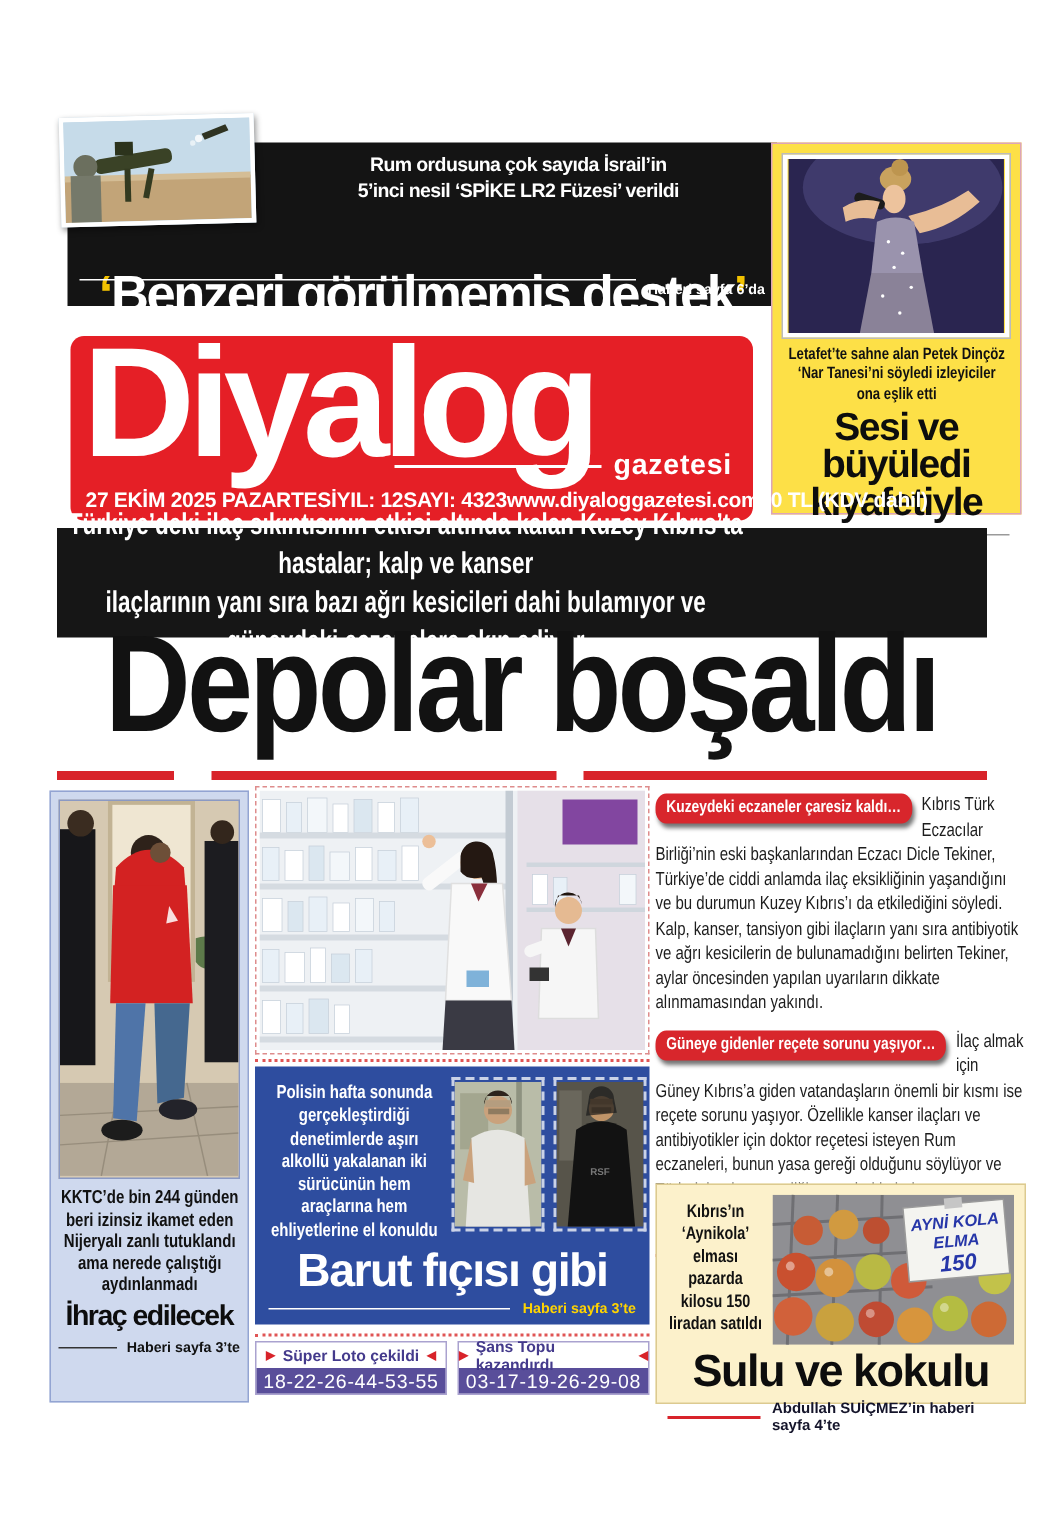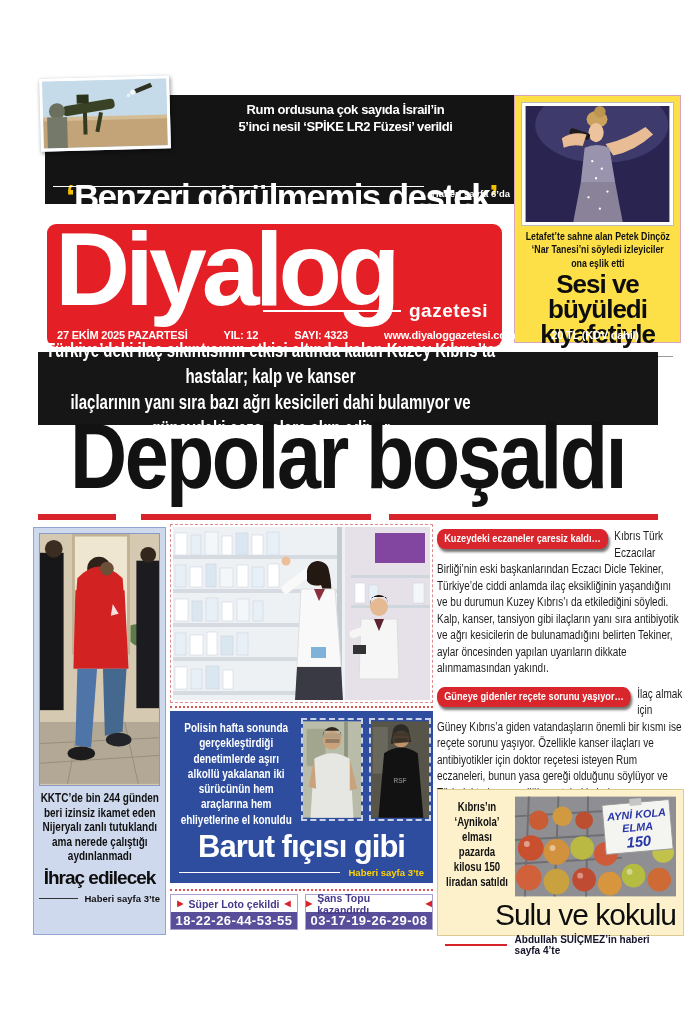--- a/index.html
+++ b/index.html
@@ -32,21 +32,21 @@
   .singerfoot span { color:#c81a28; font-weight:bold; font-size:10px; margin:0 6px; }
 
   
   .masthead { left:47px; top:224px; width:455px; height:123px; background:#e51f26; border-radius:9px; overflow:visible; }
   .mhtitle { position:absolute; left:8px; top:-14px; color:#fff; font-weight:bold; font-size:104px;
              letter-spacing:-5px; line-height:1.15; }
   .mhsub { position:absolute; right:14px; bottom:25px; display:flex; align-items:center; }
   .mhsub .ln { width:138px; height:2px; background:#fff; margin-right:8px; }
   .mhsub span { color:#fff; font-weight:bold; font-size:19px; letter-spacing:0.5px; }
   .mhrow { position:absolute; left:10px; right:10px; bottom:6px; display:flex; justify-content:space-between;
-           color:#fff; font-weight:bold; font-size:11px; letter-spacing:-0.2px; white-space:nowrap;gap:36px; }
+           color:#fff; font-weight:bold; font-size:14px; letter-spacing:-0.2px; white-space:nowrap; }
 
   
   .deckbar { left:38px; top:352px; width:620px; height:73px; background:#161616; display:flex; align-items:center; }
   .decktext { width:827px; transform:scaleX(0.75); transform-origin:0 50%; text-align:center;
               color:#fff; font-weight:bold; font-size:20px; line-height:1.3; }
 
   
   .leadhead { left:0; top:408px; width:695px; text-align:center; color:#121212; font-weight:bold;
               font-size:92px; letter-spacing:-3px; line-height:1.05; transform:scaleX(0.86); transform-origin:50% 0; white-space:nowrap; }
   .redseg { position:absolute; top:514px; height:6px; background:#d8232a; }
@@ -80,41 +80,41 @@
   .bluehead { text-align:center; color:#fff; font-weight:bold; font-size:31px; letter-spacing:-1px; margin-top:1px; white-space:nowrap; }
   .bluefoot { display:flex; align-items:center; margin-top:2px; }
   .bluefoot .ln { flex:1; height:1px; background:#fff; }
   .bluefoot span { color:#ffd400; font-weight:bold; font-size:9.5px; margin-left:8px; }
 
   
   .lotto { top:894px; width:128px; height:36px; border:1px solid #aaa2cf; background:#fff; }
   .lottohead { height:17px; display:flex; align-items:center; justify-content:center; gap:5px;
                font-weight:bold; font-size:10.5px; color:#443a8c; }
   .lottohead .arr { color:#d8232a; font-size:8px; }
-  .lottonums { height:17px; background:#594e9a; color:#fff; font-weight:bold; font-size:13px;
+  .lottonums { height:17px; background:#594e9a; color:#fff; font-weight:normal; font-size:13px;
                letter-spacing:0.5px; display:flex; align-items:center; justify-content:center; }
 
   
   .rightcol { left:437px; top:528px; width:247px; }
   .rc-inner { width:309px; transform:scaleX(0.8); transform-origin:0 0; }
   .rc-inner p { font-size:12.5px; line-height:1.32; color:#1c1c1c; margin-bottom:9px; }
   .pill { float:left; background:#d8262c; color:#fff; font-weight:bold; font-size:11.5px;
           padding:2px 9px 3px; border-radius:9px; margin:1px 8px 2px 0;
           box-shadow:2px 3px 3px rgba(0,0,0,.55); }
   .rc-byline { display:flex; align-items:center; justify-content:flex-end; margin-top:-2px; }
   .rc-byline .ln { width:110px; height:2px; background:#d8262c; margin-right:7px; }
   .rc-byline span { color:#d8262c; font-weight:bold; font-size:10.5px; }
 
   
   .applebox { left:437px; top:789px; width:247px; height:147px; background:#fcf1cb; border:1px solid #dcca90; padding:6px 7px; }
   .applerow { display:flex; gap:6px; }
   .applecap-outer { width:64px; }
   .applecap { width:80px; transform:scaleX(0.8); transform-origin:0 0; text-align:center;
               font-weight:bold; font-size:12px; line-height:1.25; color:#111; margin-top:4px; }
-  .applehead { text-align:right; font-weight:normal; font-size:30px; letter-spacing:-1px; color:#0d0d0d; margin-top:1px; white-space:nowrap; }
+  .applehead { text-align:center; font-weight:bold; font-size:30px; letter-spacing:-1px; color:#0d0d0d; margin-top:1px; white-space:nowrap; }
   .applefoot { display:flex; align-items:center; justify-content:center; margin-top:2px; }
   .applefoot .ln { width:70px; height:2px; background:#d8232a; margin-right:8px; }
   .applefoot span { font-weight:bold; font-size:10px; color:#14142a; }
 </style>
 </head>
 <body>
 
 <div class="page">
 
   <div class="abs topbox">

